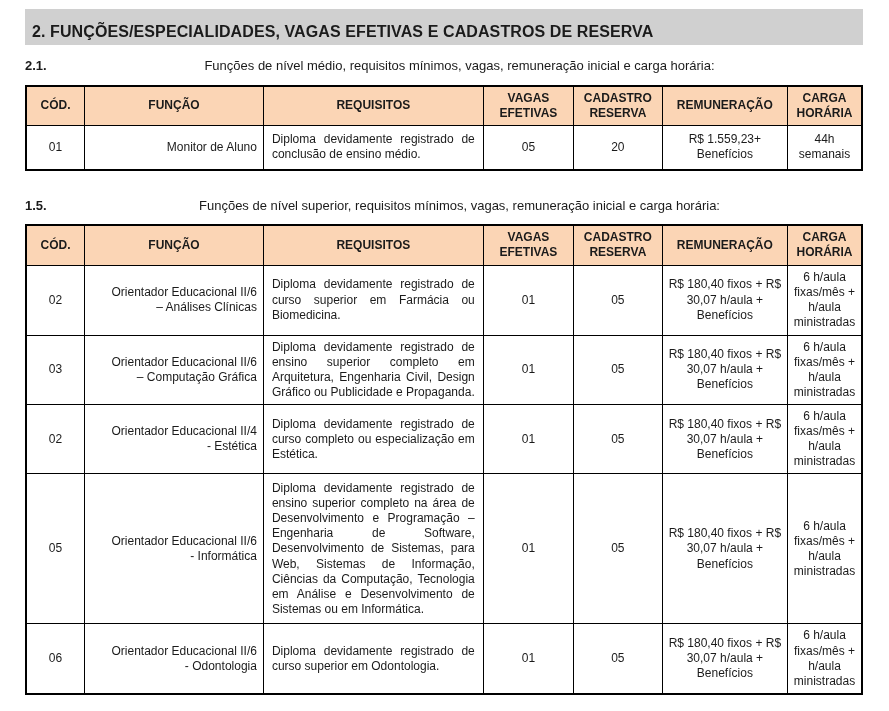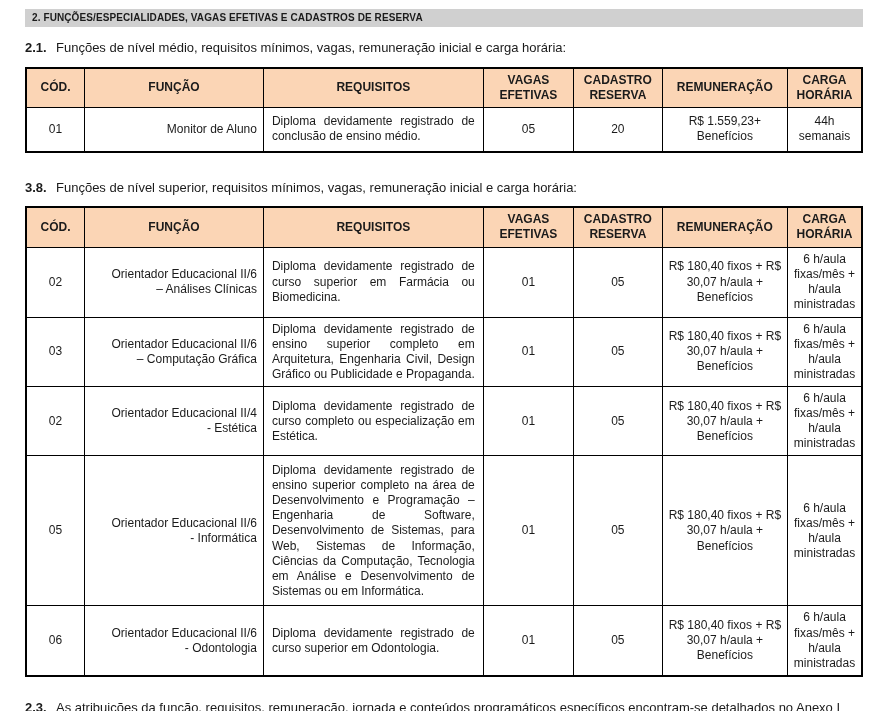--- a/index.html
+++ b/index.html
@@ -14,35 +14,35 @@
     width:889px;
     height:711px;
     font-family:"Liberation Sans","DejaVu Sans",sans-serif;
     color:var(--text);
     padding:9px 26px 0 25px;
     overflow:hidden;
   }
   .title-bar{
     background:var(--title-bg);
     font-weight:bold;
-    font-size:10px;
-    padding:3px 7px 4px 7px;
+    font-size:16px;
+    padding:14px 7px 4px 7px;
     letter-spacing:0.1px;
   }
   .section{
     display:flex;
     font-size:13px;
     line-height:1.35;
     margin-top:12px;
   }
   .section .num{
     font-weight:bold;
     flex:0 0 31px;
   }
-  .section .text{flex:1;}
+  .section .text{flex:1;text-align:center;}
   table{
     width:100%;
     border-collapse:collapse;
     table-layout:fixed;
     border:2px solid var(--border);
     margin-top:10px;
     font-size:12px;
   }
   th,td{
     border:1px solid var(--border);
@@ -108,21 +108,21 @@
         <td class="col-requisitos">Diploma devidamente registrado de conclusão de ensino médio.</td>
         <td class="col-vagas">05</td>
         <td class="col-cadastro">20</td>
         <td class="col-remuneracao">R$ 1.559,23+ Benefícios</td>
         <td class="col-carga">44h semanais</td>
       </tr>
     </tbody>
 </table>
 
 <div class="section gap-after-table">
-  <span class="num">3.8.</span>
+  <span class="num">1.5.</span>
   <span class="text">Funções de nível superior, requisitos mínimos, vagas, remuneração inicial e carga horária:</span>
 </div>
 
 <table id="table-superior">
   <colgroup>
     <col style="width:7%">
       <col style="width:21.4%">
       <col style="width:26.3%">
     <col style="width:10.8%">
       <col style="width:10.6%">

